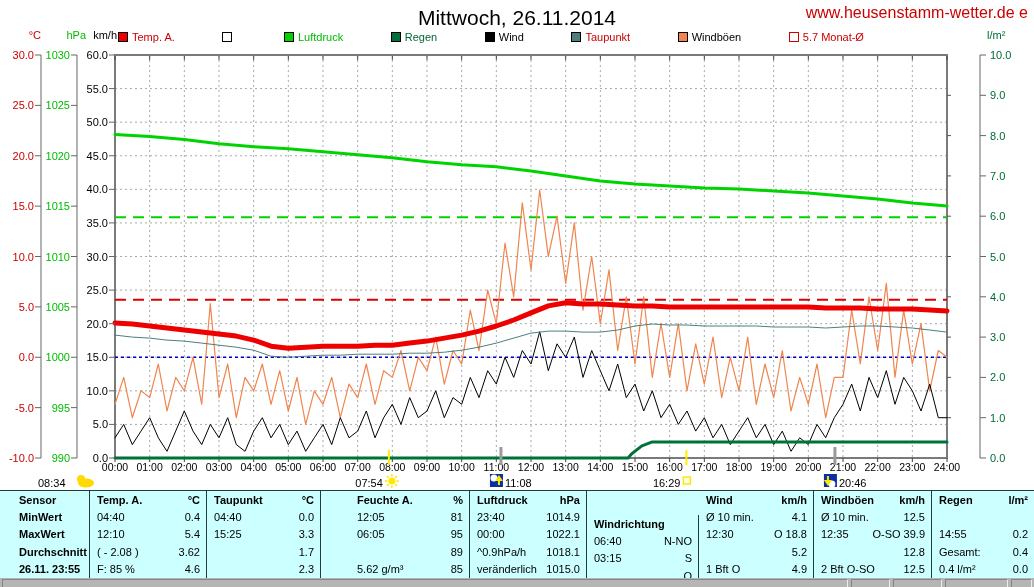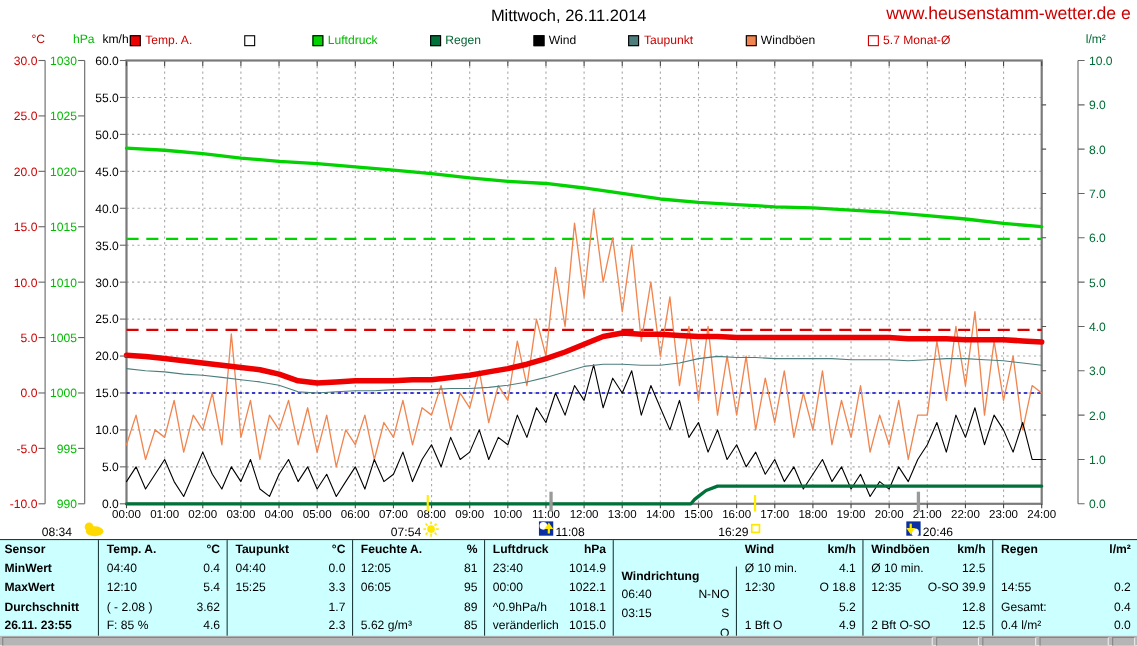--- a/index.html
+++ b/index.html
@@ -1,41 +1,41 @@
 <!DOCTYPE html>
 <html><head>
 <meta charset="utf-8">
 <style>
   html,body{margin:0;padding:0;background:#fff;}
   #page{position:relative;width:1034px;height:587px;background:#fff;overflow:hidden;
         font-family:"Liberation Sans",sans-serif;color:#000;}
-  .title{position:absolute;top:6px;left:0;width:100%;text-align:center;font-size:15px;}
+  .title{position:absolute;top:6px;left:0;width:100%;text-align:center;font-size:21px;}
   .website{position:absolute;top:4px;right:6px;font-size:16px;color:#cc0000;text-decoration:none;}
   .legend{position:absolute;top:30px;left:118px;width:746px;height:14px;display:flex;
           justify-content:space-between;align-items:center;}
   .legend-item{display:flex;align-items:center;gap:4px;font-size:11px;white-space:nowrap;}
   .legend-box{width:10px;height:10px;box-sizing:border-box;border:1px solid #000;flex:0 0 auto;}
   #chart{position:absolute;top:0;left:0;font-family:"Liberation Sans",sans-serif;}
   
   #stats-table{position:absolute;top:490px;left:0;width:1034px;height:88px;background:#ccffff;
                border-top:1px solid #1f3d3d;display:flex;box-sizing:border-box;}
   .tcol{flex:0 0 auto;border-right:1px solid #1f3d3d;box-sizing:border-box;overflow:hidden;}
   .tcol:nth-child(1){width:90px;}
   .tcol:nth-child(2){width:117px;}
   .tcol:nth-child(3){width:114px;}
-  .tcol:nth-child(4){width:120px;}
+  .tcol:nth-child(4){width:120px;margin-left:29px;}
   .tcol:nth-child(5){width:117px;}
   .tcol:nth-child(6){width:112px;margin-top:24px;}
   .tcol:nth-child(7){width:115px;}
   .tcol:nth-child(8){width:118px;}
   .tcol:nth-child(9){flex:1 1 auto;border-right:none;}
   .trow{display:flex;justify-content:space-between;align-items:center;height:17.4px;
         padding:0 6px 0 7px;font-size:11px;white-space:nowrap;}
   .thead{font-weight:bold;}
-  .sensor .trow{font-weight:bold;padding-left:4px;justify-content:flex-start;}
+  .sensor .trow{font-weight:bold;padding-left:19px;justify-content:flex-start;}
   .cv.cur{font-weight:normal;}
   
   #status-bar{position:absolute;top:578px;left:0;width:1034px;height:9px;background:#b5b5b5;
               display:flex;gap:3px;padding:1px 2px;box-sizing:border-box;}
   .sseg{height:12px;background:#b5b5b5;border:1px solid;border-color:#848484 #ededed #ededed #848484;box-sizing:border-box;}
   .sseg:nth-child(1){width:846px;}
   .sseg:nth-child(2){width:39px;}
   .sseg:nth-child(3){width:49px;}
   .sseg:nth-child(4){width:63px;}
   .sseg:nth-child(5){flex:1;}

